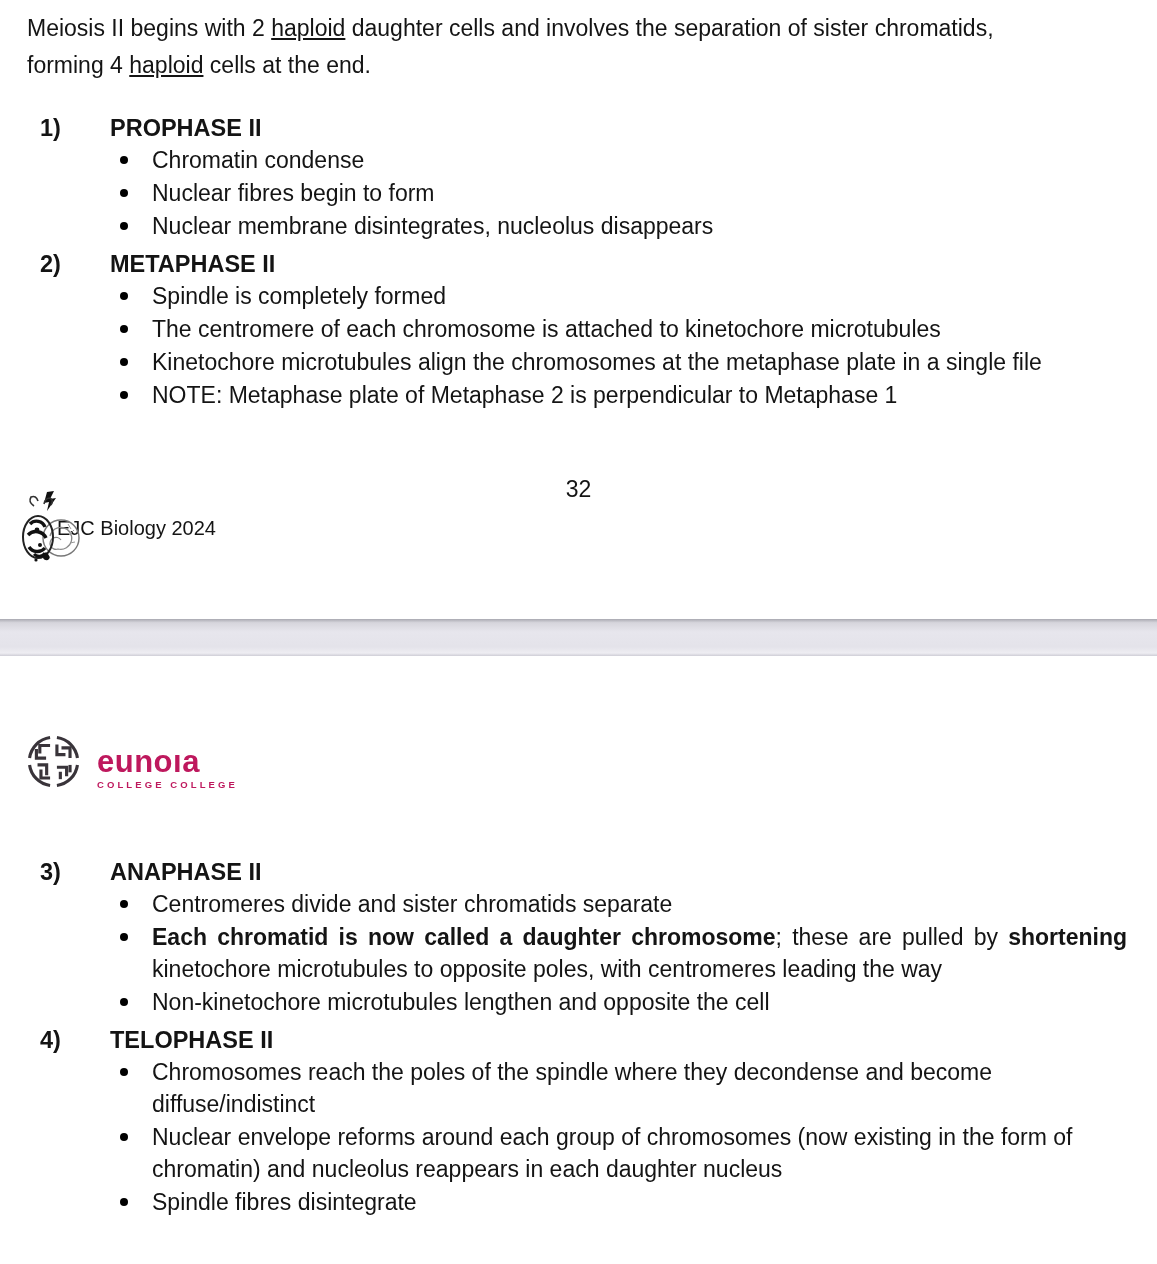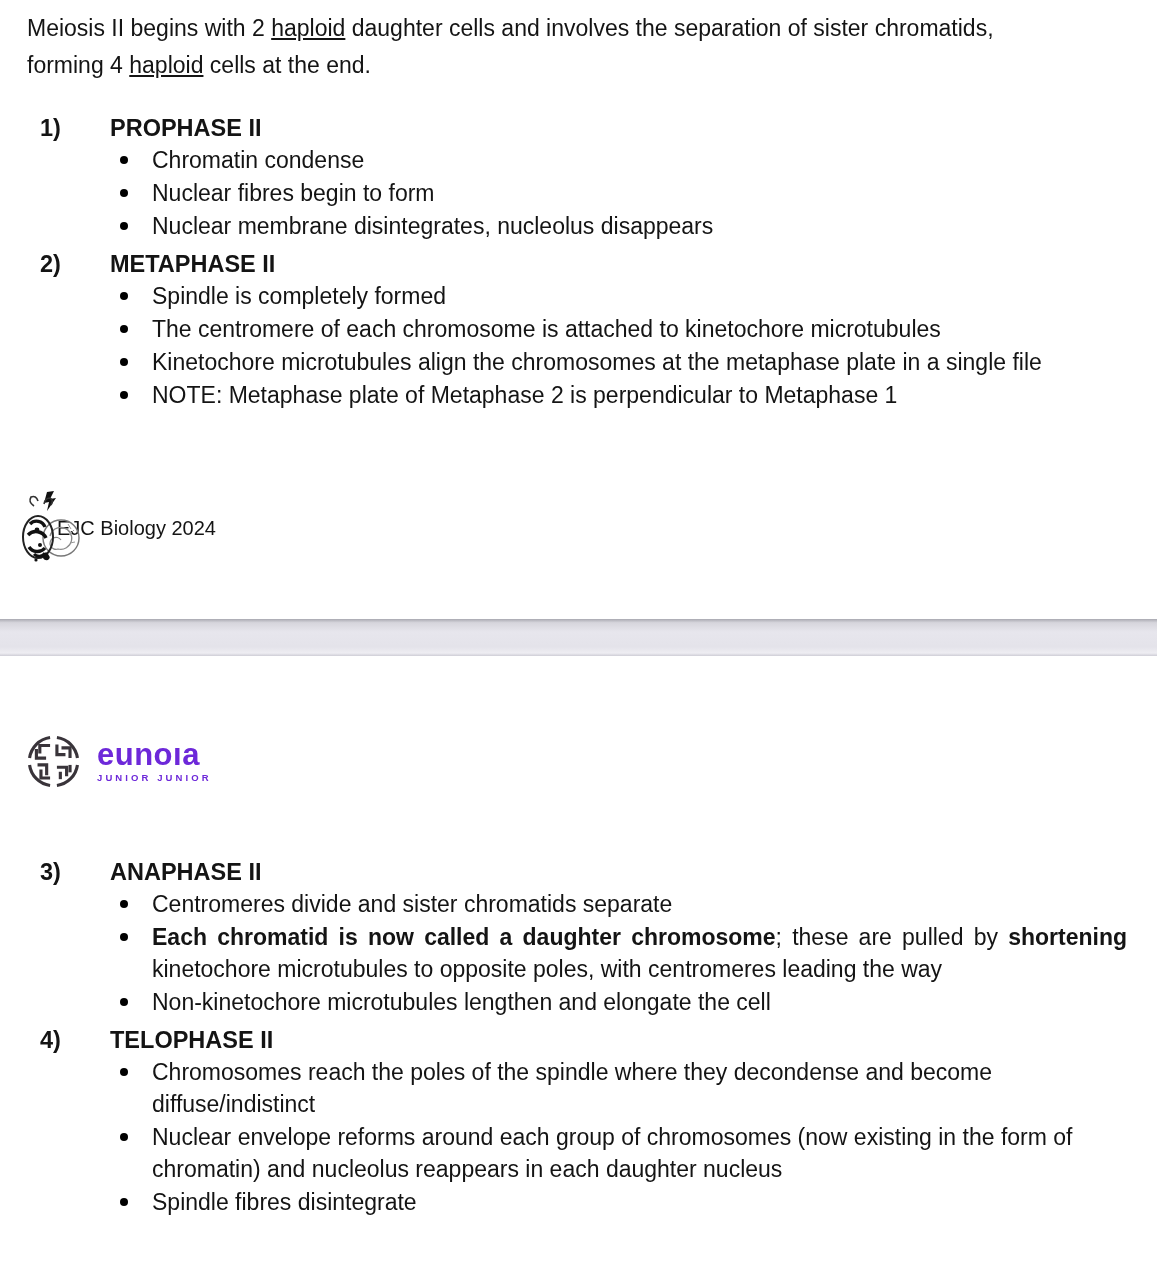--- a/index.html
+++ b/index.html
@@ -33,21 +33,21 @@
   .credit{position:absolute;top:517px;left:57px;font-size:20px;}
   .doodle{position:absolute;top:490px;left:16px;width:66px;height:84px;}
 
   
   .separator{
     width:1157px;height:37px;
     background:linear-gradient(180deg,#a9a9b1 0%,#d6d5dc 10%,#e7e6ed 35%,#e4e3ea 75%,#eeedf2 92%,#cfced6 100%);
   }
 
   
-  .logo{position:absolute;top:77px;left:25px;display:flex;align-items:center;gap:15px;color:#6d28d9;}
+  .logo{position:absolute;top:77px;left:25px;display:flex;align-items:flex-end;gap:15px;color:#be185d;}
   .logo-mark{width:57px;height:57px;}
   .wordmark{font-size:31px;font-weight:bold;letter-spacing:0.5px;line-height:30px;}
   .logo-sub{font-size:9.5px;font-weight:bold;letter-spacing:3.1px;margin-top:2px;}
 </style>
 </head>
 <body>
 
 <div class="page page-1">
 
   <div class="intro">
@@ -73,20 +73,21 @@
         <span>METAPHASE II</span>
       </div>
       <div class="bullet"><span>Spindle is completely formed</span></div>
       <div class="bullet"><span>The centromere of each chromosome is attached to kinetochore microtubules</span></div>
       <div class="bullet"><span>Kinetochore microtubules align the chromosomes at the metaphase plate in a single file</span></div>
       <div class="bullet"><span>NOTE: Metaphase plate of Metaphase 2 is perpendicular to Metaphase 1</span></div>
     </div>
 
   </div>
 
+  <div class="page-number">32</div>
   <div class="credit">EJC Biology 2024</div>
 
   <svg class="doodle" viewBox="0 0 66 84" xmlns="http://www.w3.org/2000/svg">
 
     <path d="M31,2 l7,-1 l-4,8 l6,-1 l-9,13 l2,-9 l-5,1 z" fill="#111"></path>
 
     <path d="M18,16 q-6,-4 -3,-9 q5,-2 7,4" fill="none" stroke="#333" stroke-width="1.6"></path>
     <path d="M28,14 q1,-6 6,-6 q4,2 1,7" fill="none" stroke="#333" stroke-width="1.6"></path>
 
     <circle cx="45" cy="48" r="18" fill="none" stroke="#777" stroke-width="1.4"></circle>
@@ -127,34 +128,34 @@
         <path d="M22,56 H38 V74"></path>
         <path d="M28,64 V79 H44"></path>
 
         <path d="M56,60 H73 V76"></path>
         <path d="M62,68 V81"></path>
         <path d="M79,56 V69"></path>
       </g>
     </svg>
     <div>
       <div class="wordmark">eunoıa</div>
-      <div class="logo-sub">JUNIOR JUNIOR</div>
+      <div class="logo-sub">COLLEGE COLLEGE</div>
     </div>
   </div>
 
   <div class="sections sections-p2">
 
     <div>
       <div class="sec-head">
         <span class="num">3)</span>
         <span>ANAPHASE II</span>
       </div>
       <div class="bullet"><span>Centromeres divide and sister chromatids separate</span></div>
       <div class="bullet justify"><span class="b">Each chromatid is now called a daughter chromosome</span><span>; these are pulled by </span><span class="b">shortening</span><span> kinetochore microtubules to opposite poles, with centromeres leading the way</span></div>
-      <div class="bullet"><span>Non-kinetochore microtubules lengthen and elongate the cell</span></div>
+      <div class="bullet"><span>Non-kinetochore microtubules lengthen and opposite the cell</span></div>
     </div>
 
     <div>
       <div class="sec-head">
         <span class="num">4)</span>
         <span>TELOPHASE II</span>
       </div>
       <div class="bullet"><span>Chromosomes reach the poles of the spindle where they decondense and become diffuse/indistinct</span></div>
       <div class="bullet"><span>Nuclear envelope reforms around each group of chromosomes (now existing in the form of chromatin) and nucleolus reappears in each daughter nucleus</span></div>
       <div class="bullet"><span>Spindle fibres disintegrate</span></div>

